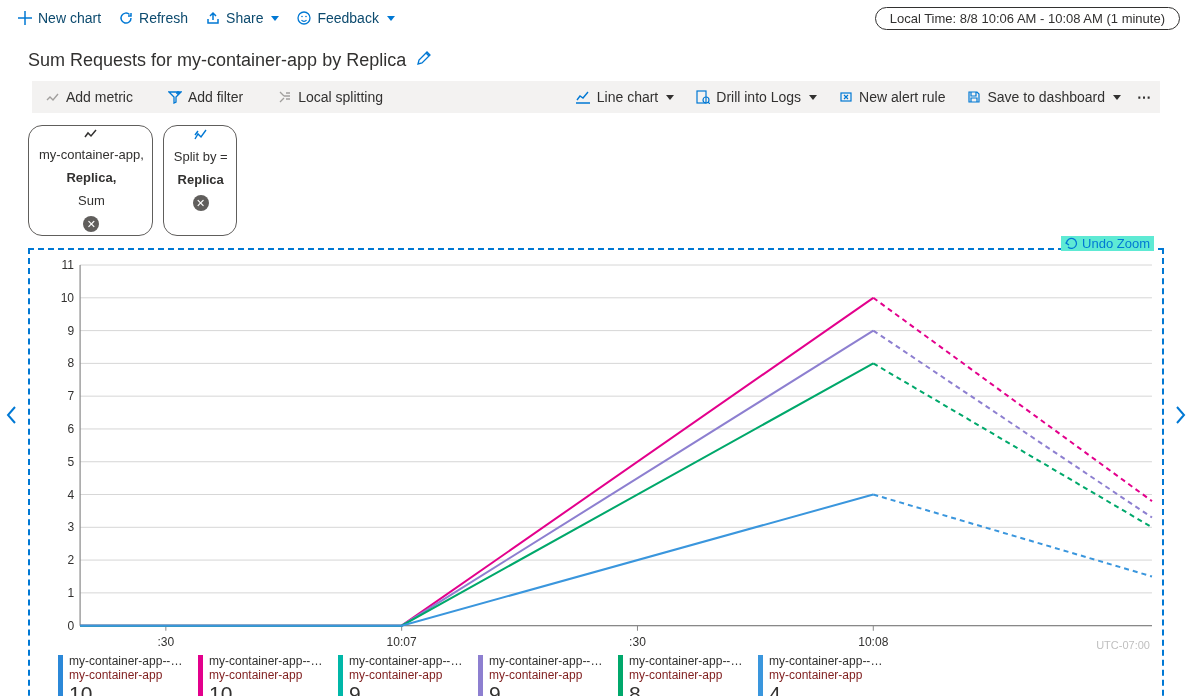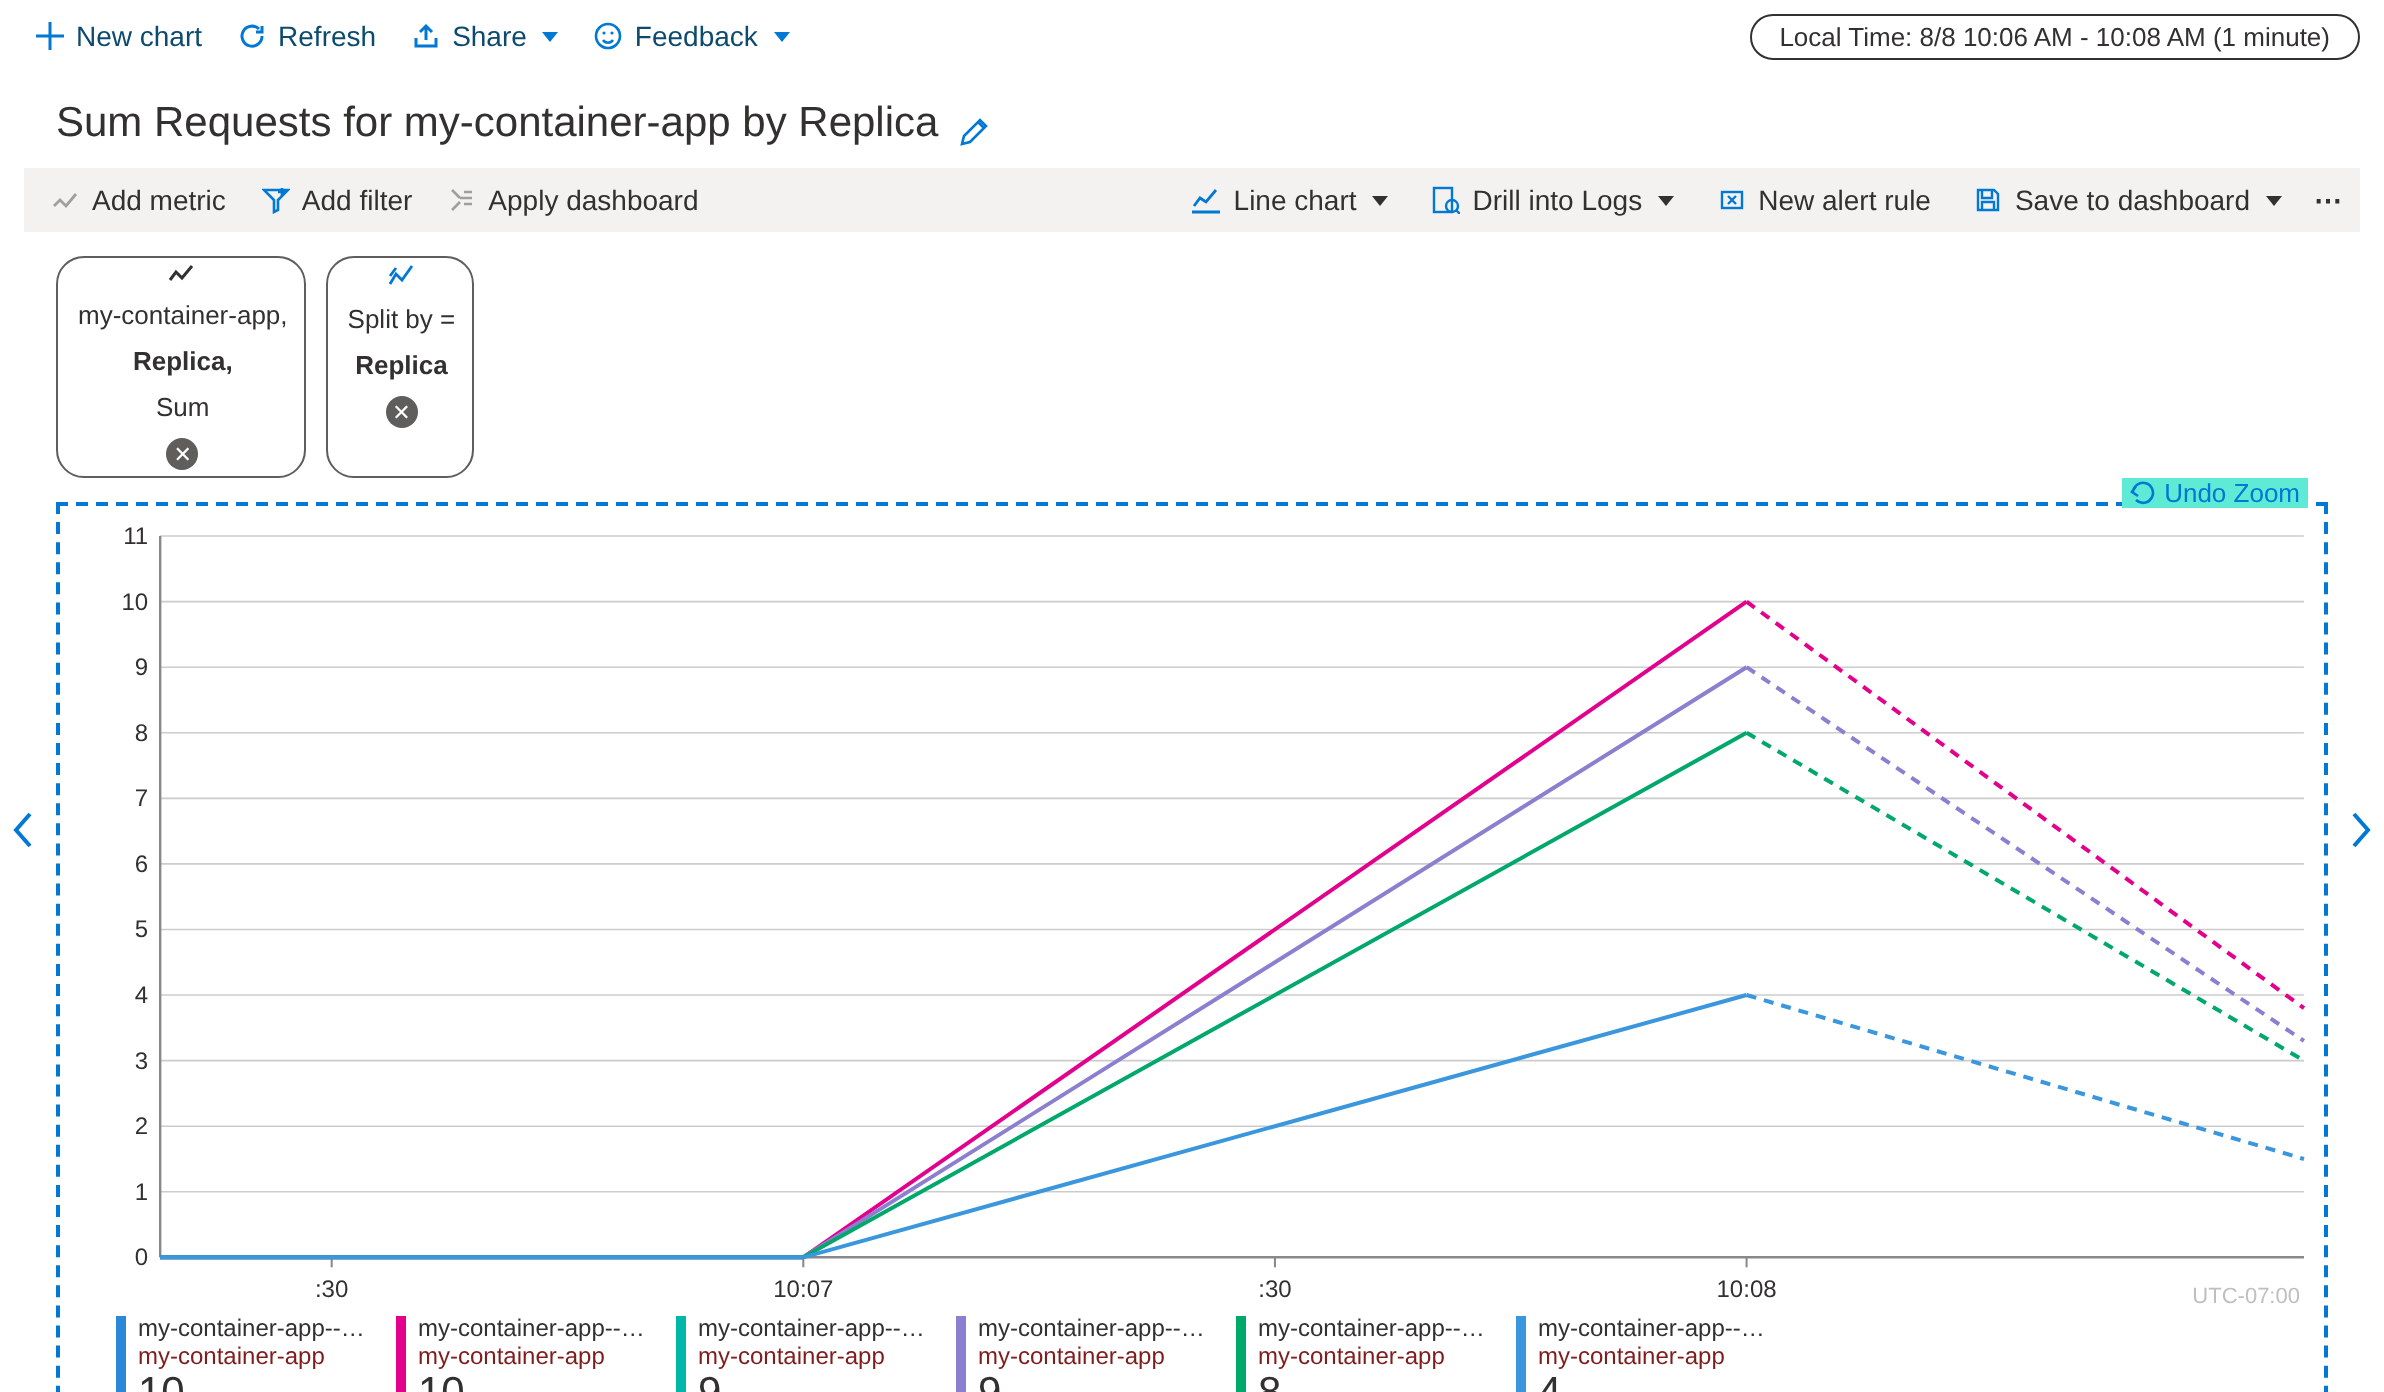--- a/index.html
+++ b/index.html
@@ -33,32 +33,32 @@
   }
   .btn svg { flex-shrink: 0; }
   .time-pill {
     border: 1px solid #323130;
     border-radius: 14px;
     padding: 3px 14px;
     font-size: 13px;
   }
   .chart-title-row {
     display: flex;
-    align-items: flex-end;
+    align-items: flex-start;
     gap: 10px;
     padding: 14px 28px 10px 28px;
-    font-size: 21px;
+    font-size: 18px;
   }
   .metric-bar {
     background: #f3f2f1;
-    margin: 0 12px;
+    margin: 0 32px;
     display: flex;
     align-items: center;
     padding: 6px 8px;
-    gap: 6px;
+    gap: 23px;
   }
   .metric-bar .mb-btn {
     display: inline-flex;
     align-items: center;
     gap: 6px;
     padding: 2px 6px;
     cursor: pointer;
     color: #323130;
   }
   .mb-disabled { color: #a19f9d; }
@@ -211,21 +211,21 @@
     <svg width="14" height="14" viewBox="0 0 14 14">
         <path d="M1 2h12l-5 5v5l-2 1V7z" fill="none" stroke="#0078d4" stroke-width="1.3"></path>
         <path d="M10 1v4M8 3h4" stroke="#0078d4" stroke-width="1.3"></path>
       </svg>
     <span>Add filter</span>
   </div>
   <div class="mb-btn mb-disabled">
     <svg width="14" height="14" viewBox="0 0 14 14">
         <path d="M2 12l4-4M2 2l4 4m0 0l6 0M8 3l4 0M8 9l4 0" fill="none" stroke="#a19f9d" stroke-width="1.3"></path>
       </svg>
-    <span>Apply dashboard</span>
+    <span>Local splitting</span>
   </div>
   <div class="mb-right">
     <div class="mb-btn">
       <svg width="16" height="14" viewBox="0 0 16 14">
           <path d="M1 13h14M2 10l3-4 3 2 5-6" fill="none" stroke="#0078d4" stroke-width="1.4"></path>
         </svg>
       <span>Line chart</span>
       <span class="chev-down chev-down-dark"></span>
     </div>
     <div class="mb-btn">

